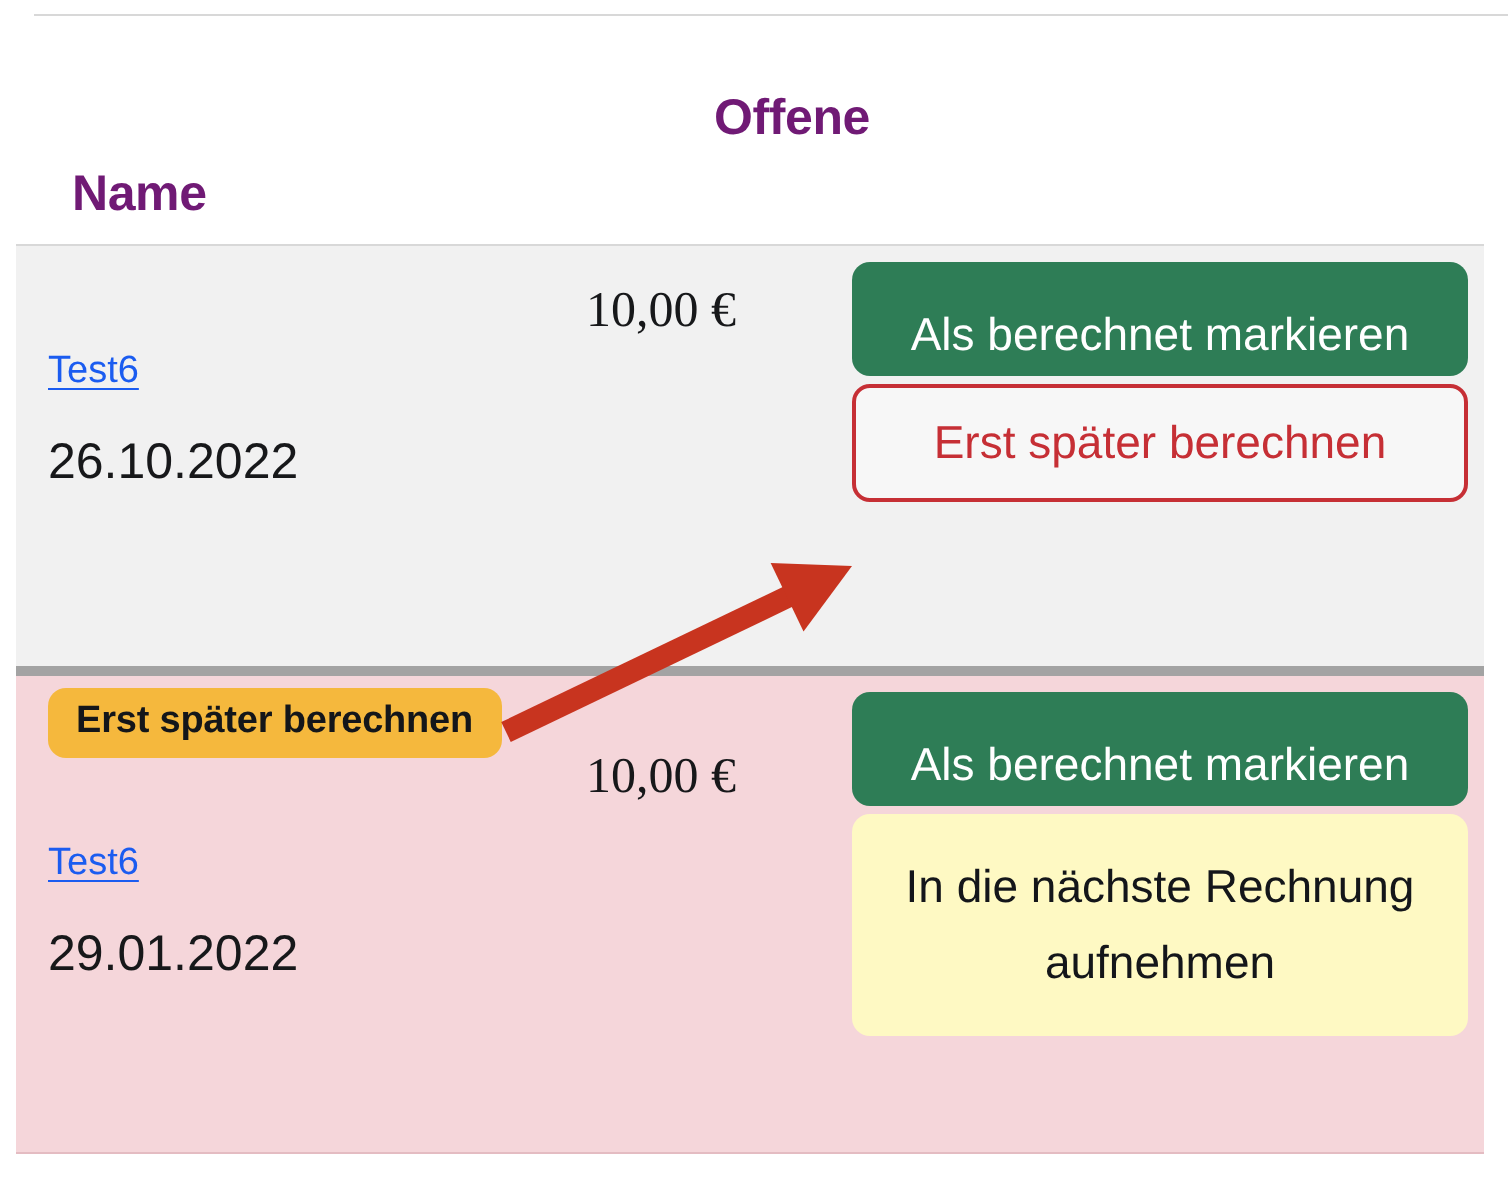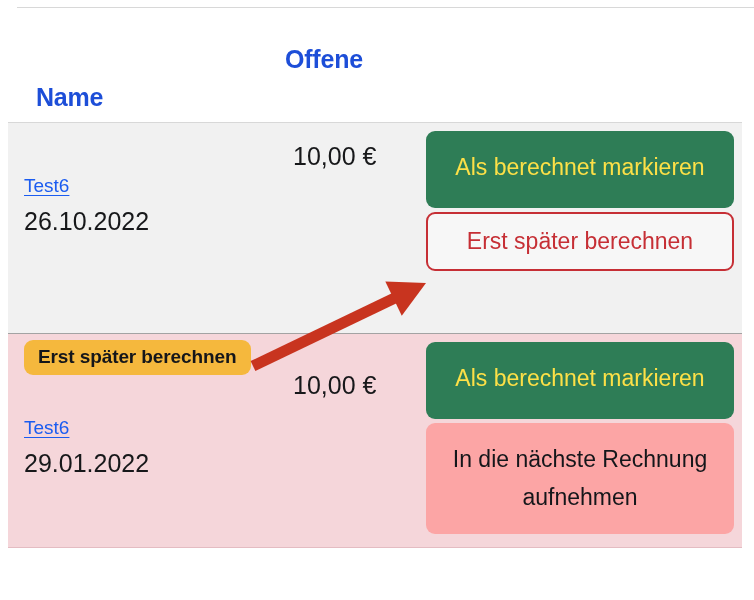--- a/index.html
+++ b/index.html
@@ -41,23 +41,24 @@
   }
 
   .thead {
     position: relative;
     height: 106px;
   }
   .th {
     position: absolute;
     font-size: 25px;
     font-weight: 700;
-    color: #1d4ed8;
+    color: #701a75;
     letter-spacing: -0.2px;
     line-height: 38px;
+    text-align: right;
   }
   .th-name {
     left: 36px;
     top: 62px;
   }
   .th-amount {
     left: 285px;
     top: 24px;
     width: 150px;
   }
@@ -69,23 +70,23 @@
     width: 734px;
     box-sizing: border-box;
   }
   .row-1 {
     background: #f1f1f1;
     border-top: 1px solid #d8d8d8;
     height: 211px;
   }
   .row-2 {
     background: #f5d6da;
-    border-top: 1px solid #a3a3a3;
+    border-top: 5px solid #a3a3a3;
     border-bottom: 1px solid #e4bcc2;
-    height: 215px;
+    height: 244px;
   }
 
   .cell-name {
     position: absolute;
     left: 16px;
     top: 14px;
     width: 270px;
   }
   .row-2 .cell-name { top: 6px; }
 
@@ -109,31 +110,32 @@
     color: #1b5cf0;
     text-decoration: underline;
     text-underline-offset: 3px;
     cursor: pointer;
     margin-top: 32px;
   }
   .name-date {
     font-size: 25px;
     line-height: 35px;
     color: #17181a;
-    margin-top: 2px;
+    margin-top: 12px;
   }
 
   .cell-amount {
     position: absolute;
     left: 285px;
     top: 16px;
     font-size: 25px;
     line-height: 34px;
     color: #17181a;
     white-space: nowrap;
+    font-family: Liberation Serif, serif;
   }
   .row-2 .cell-amount { top: 34px; }
 
   .cell-actions {
     position: absolute;
     left: 418px;
     top: 8px;
     width: 308px;
   }
 
@@ -144,32 +146,32 @@
     border-radius: 9px;
     font-size: 23px;
     line-height: 38px;
     text-align: center;
     cursor: pointer;
     border: 2px solid transparent;
     font-family: "Liberation Sans", sans-serif;
   }
   .btn-green {
     background: #2e7d56;
-    color: #fde047;
-    padding: 15px 10px 20px 10px;
+    color: #ffffff;
+    padding: 15px 10px 0 10px;
   }
   .btn-outline-red {
     background: #f7f7f7;
     color: #c62f35;
     border: 2px solid #c62f35;
     padding: 8px 10px 9px 10px;
     margin-top: 4px;
   }
   .btn-amber {
-    background: #fca5a5;
+    background: #fef9c3;
     color: #14161a;
     padding: 15px 10px 16px 10px;
     margin-top: 4px;
   }
 
   
   .annotation {
     position: absolute;
     left: 0;
     top: 0;

